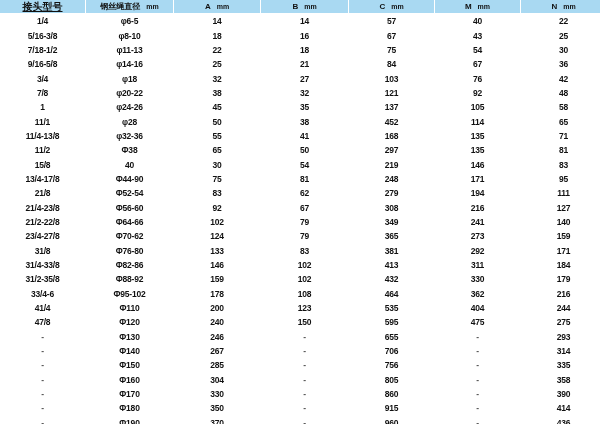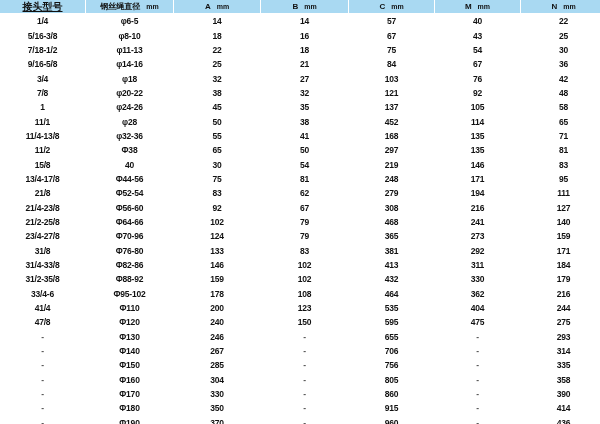--- a/index.html
+++ b/index.html
@@ -176,21 +176,21 @@
         <td>15/8</td>
         <td>40</td>
         <td>30</td>
         <td>54</td>
         <td>219</td>
         <td>146</td>
         <td>83</td>
       </tr>
       <tr>
         <td>13/4-17/8</td>
-        <td>Φ44-56</td>
+        <td>Φ44-90</td>
         <td>75</td>
         <td>81</td>
         <td>248</td>
         <td>171</td>
         <td>95</td>
       </tr>
       <tr>
         <td>21/8</td>
         <td>Φ52-54</td>
         <td>83</td>
@@ -202,31 +202,31 @@
       <tr>
         <td>21/4-23/8</td>
         <td>Φ56-60</td>
         <td>92</td>
         <td>67</td>
         <td>308</td>
         <td>216</td>
         <td>127</td>
       </tr>
       <tr>
-        <td>21/2-25/8</td>
+        <td>21/2-22/8</td>
         <td>Φ64-66</td>
         <td>102</td>
         <td>79</td>
-        <td>468</td>
+        <td>349</td>
         <td>241</td>
         <td>140</td>
       </tr>
       <tr>
         <td>23/4-27/8</td>
-        <td>Φ70-96</td>
+        <td>Φ70-62</td>
         <td>124</td>
         <td>79</td>
         <td>365</td>
         <td>273</td>
         <td>159</td>
       </tr>
       <tr>
         <td>31/8</td>
         <td>Φ76-80</td>
         <td>133</td>

